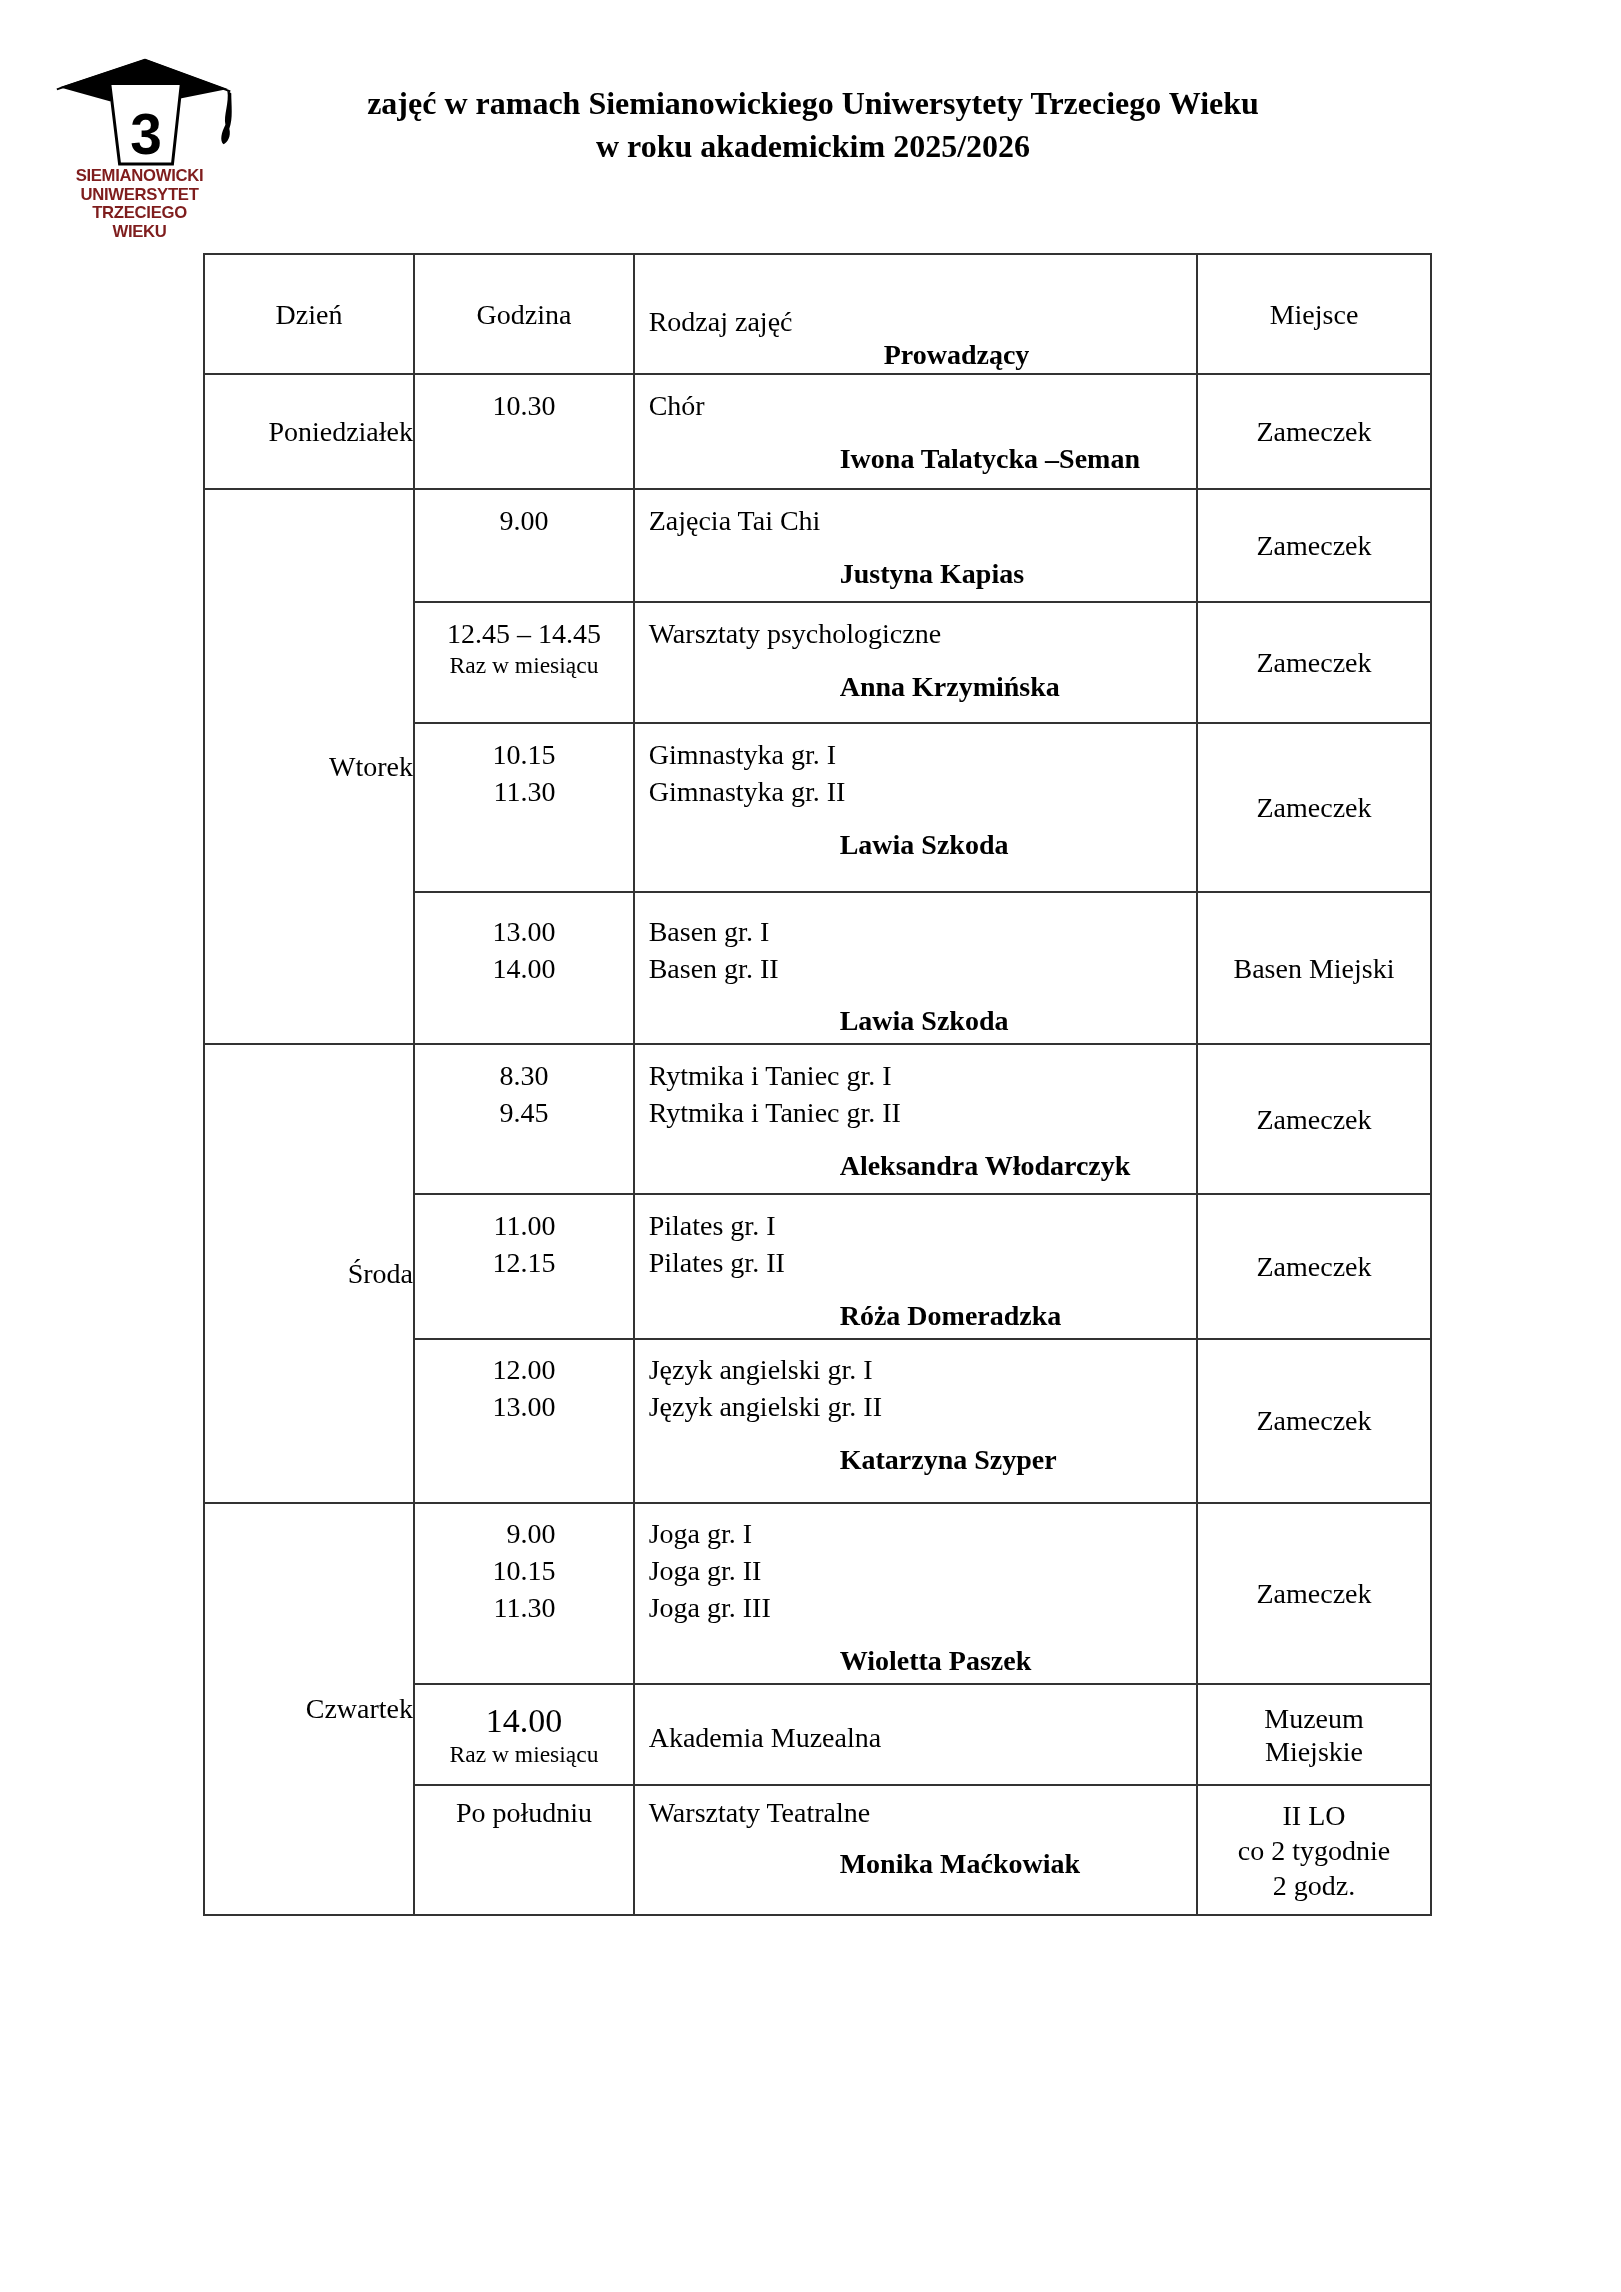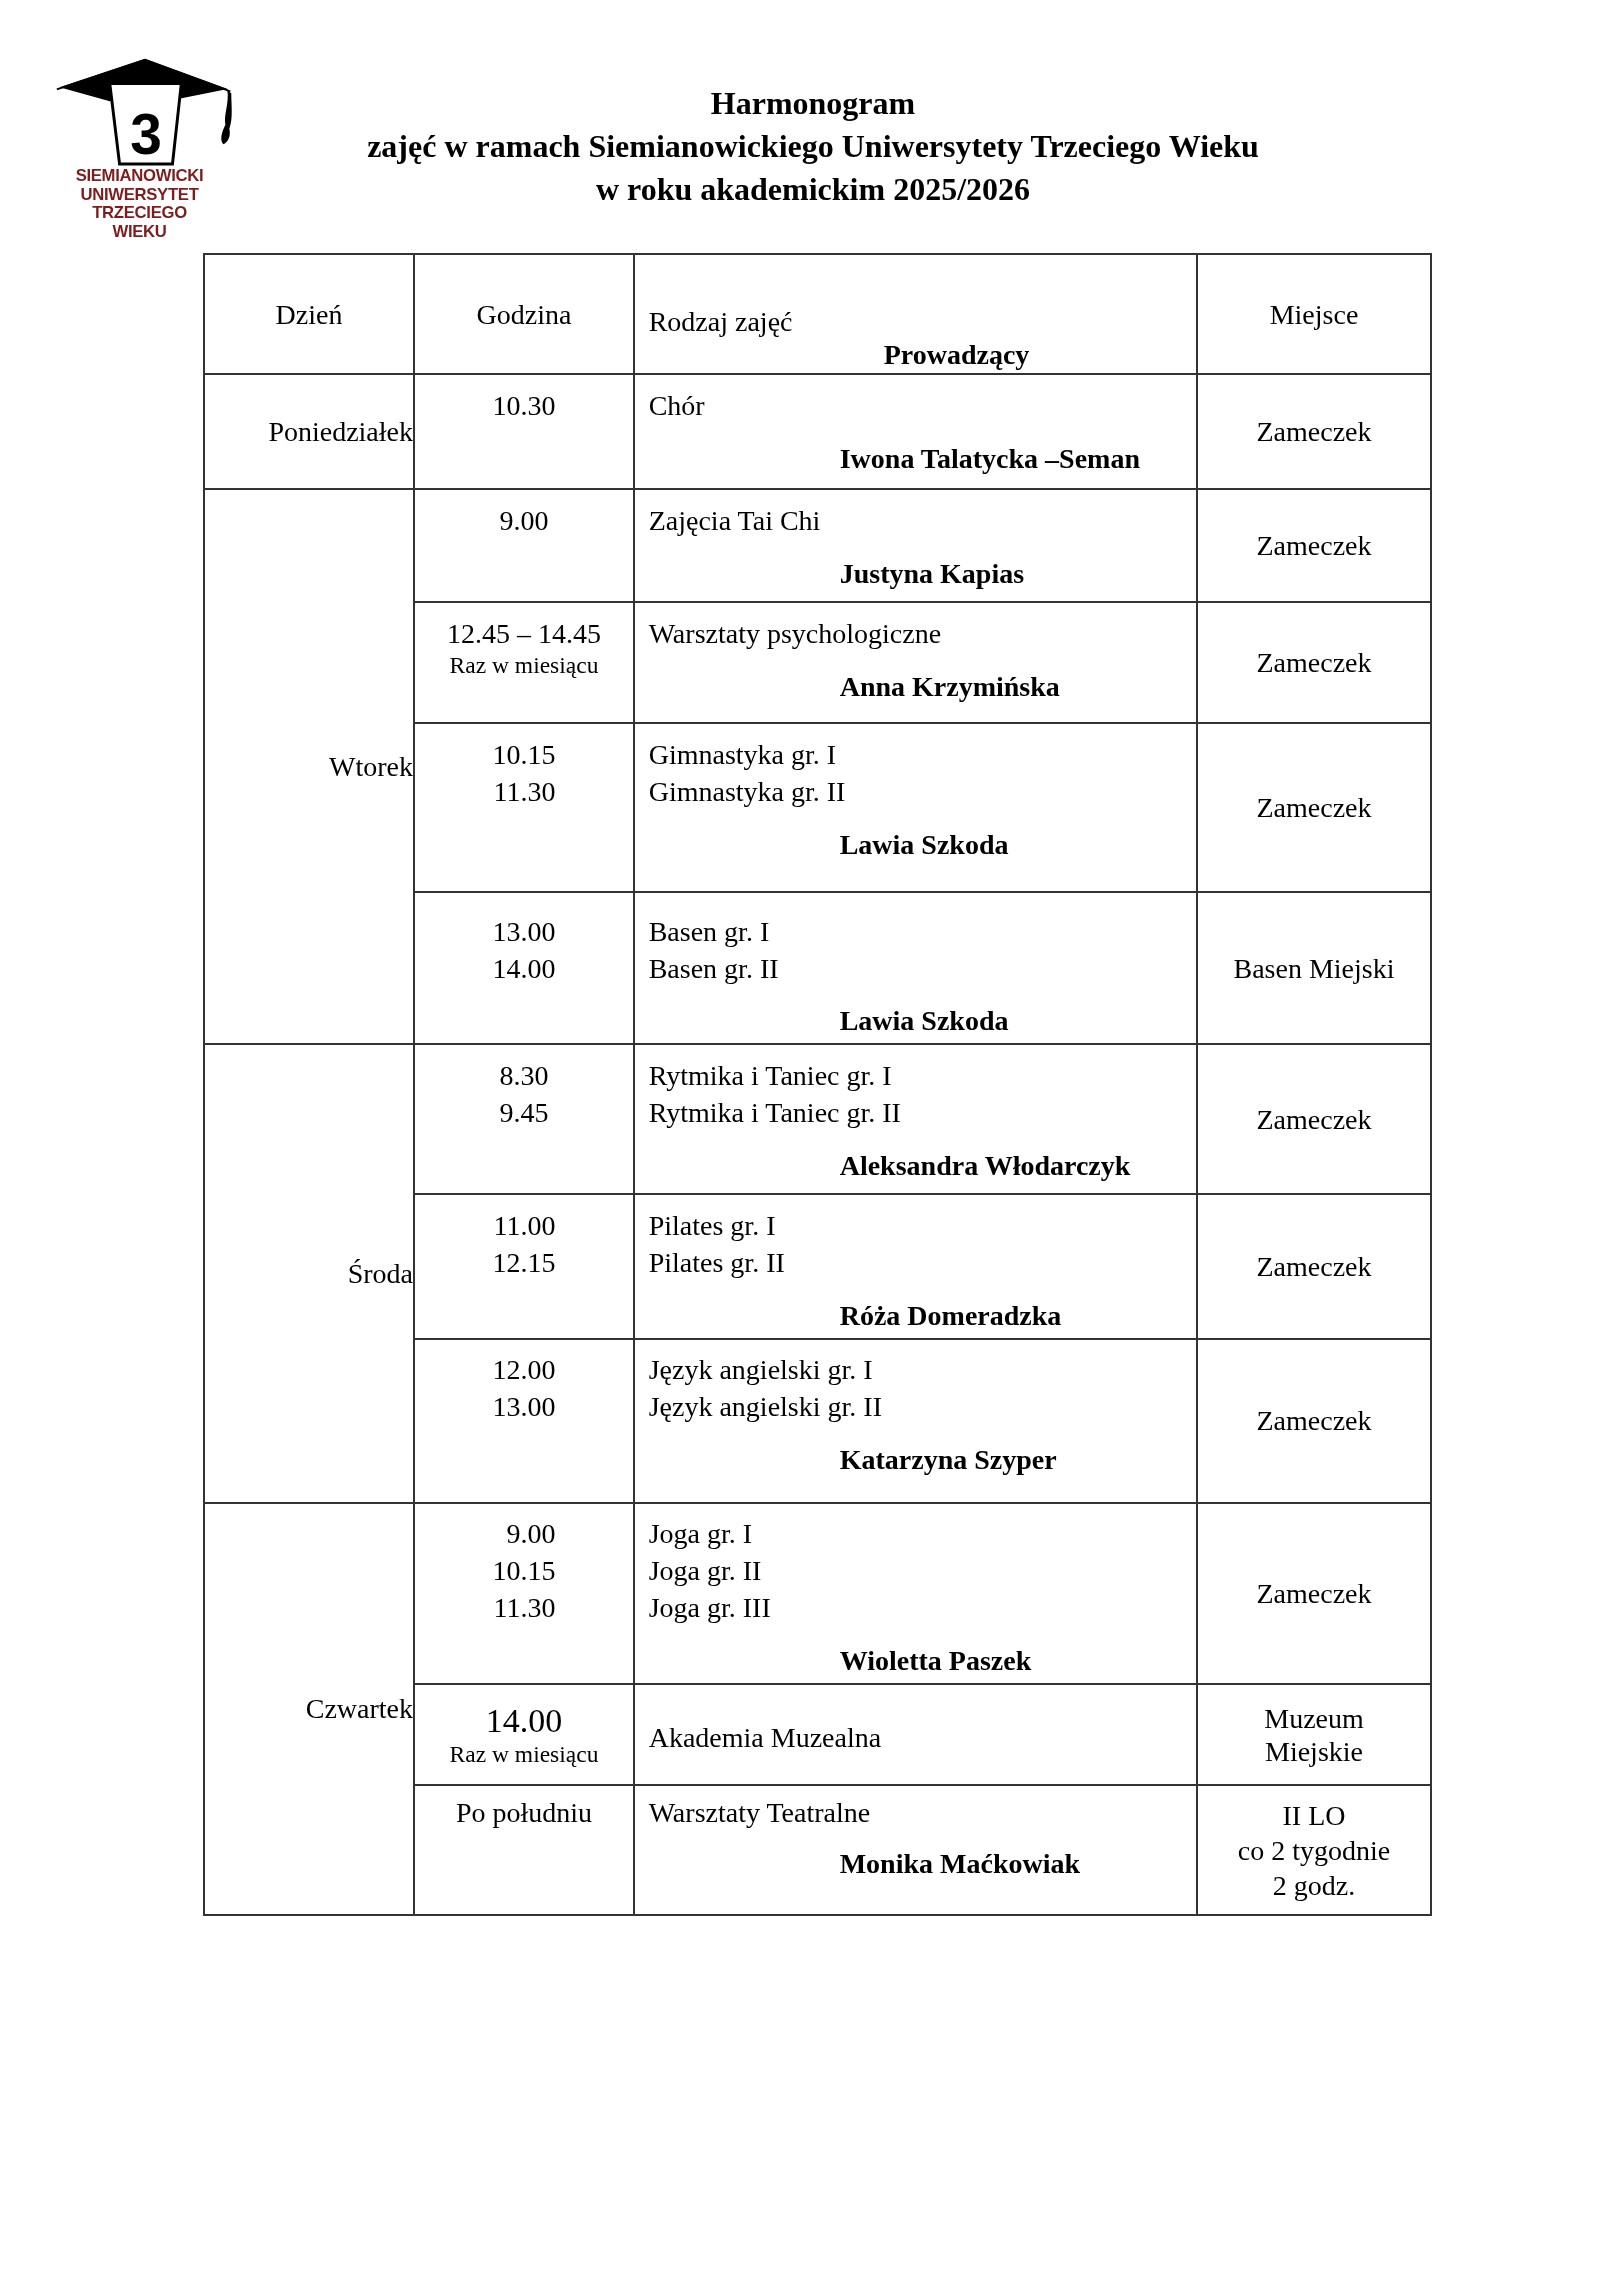--- a/index.html
+++ b/index.html
@@ -59,21 +59,20 @@
   </svg>
   <div class="logo-text">
     <div>SIEMIANOWICKI</div>
     <div>UNIWERSYTET</div>
     <div>TRZECIEGO</div>
     <div>WIEKU</div>
   </div>
 </div>
 
 <div class="title">
-  <div>Harmonogram</div>
   <div>zajęć w ramach Siemianowickiego Uniwersytety Trzeciego Wieku</div>
   <div>w roku akademickim  2025/2026</div>
 </div>
 
 <table class="schedule">
   <colgroup>
       <col class="c-day">
       <col class="c-time">
       <col class="c-act">
       <col class="c-place">

